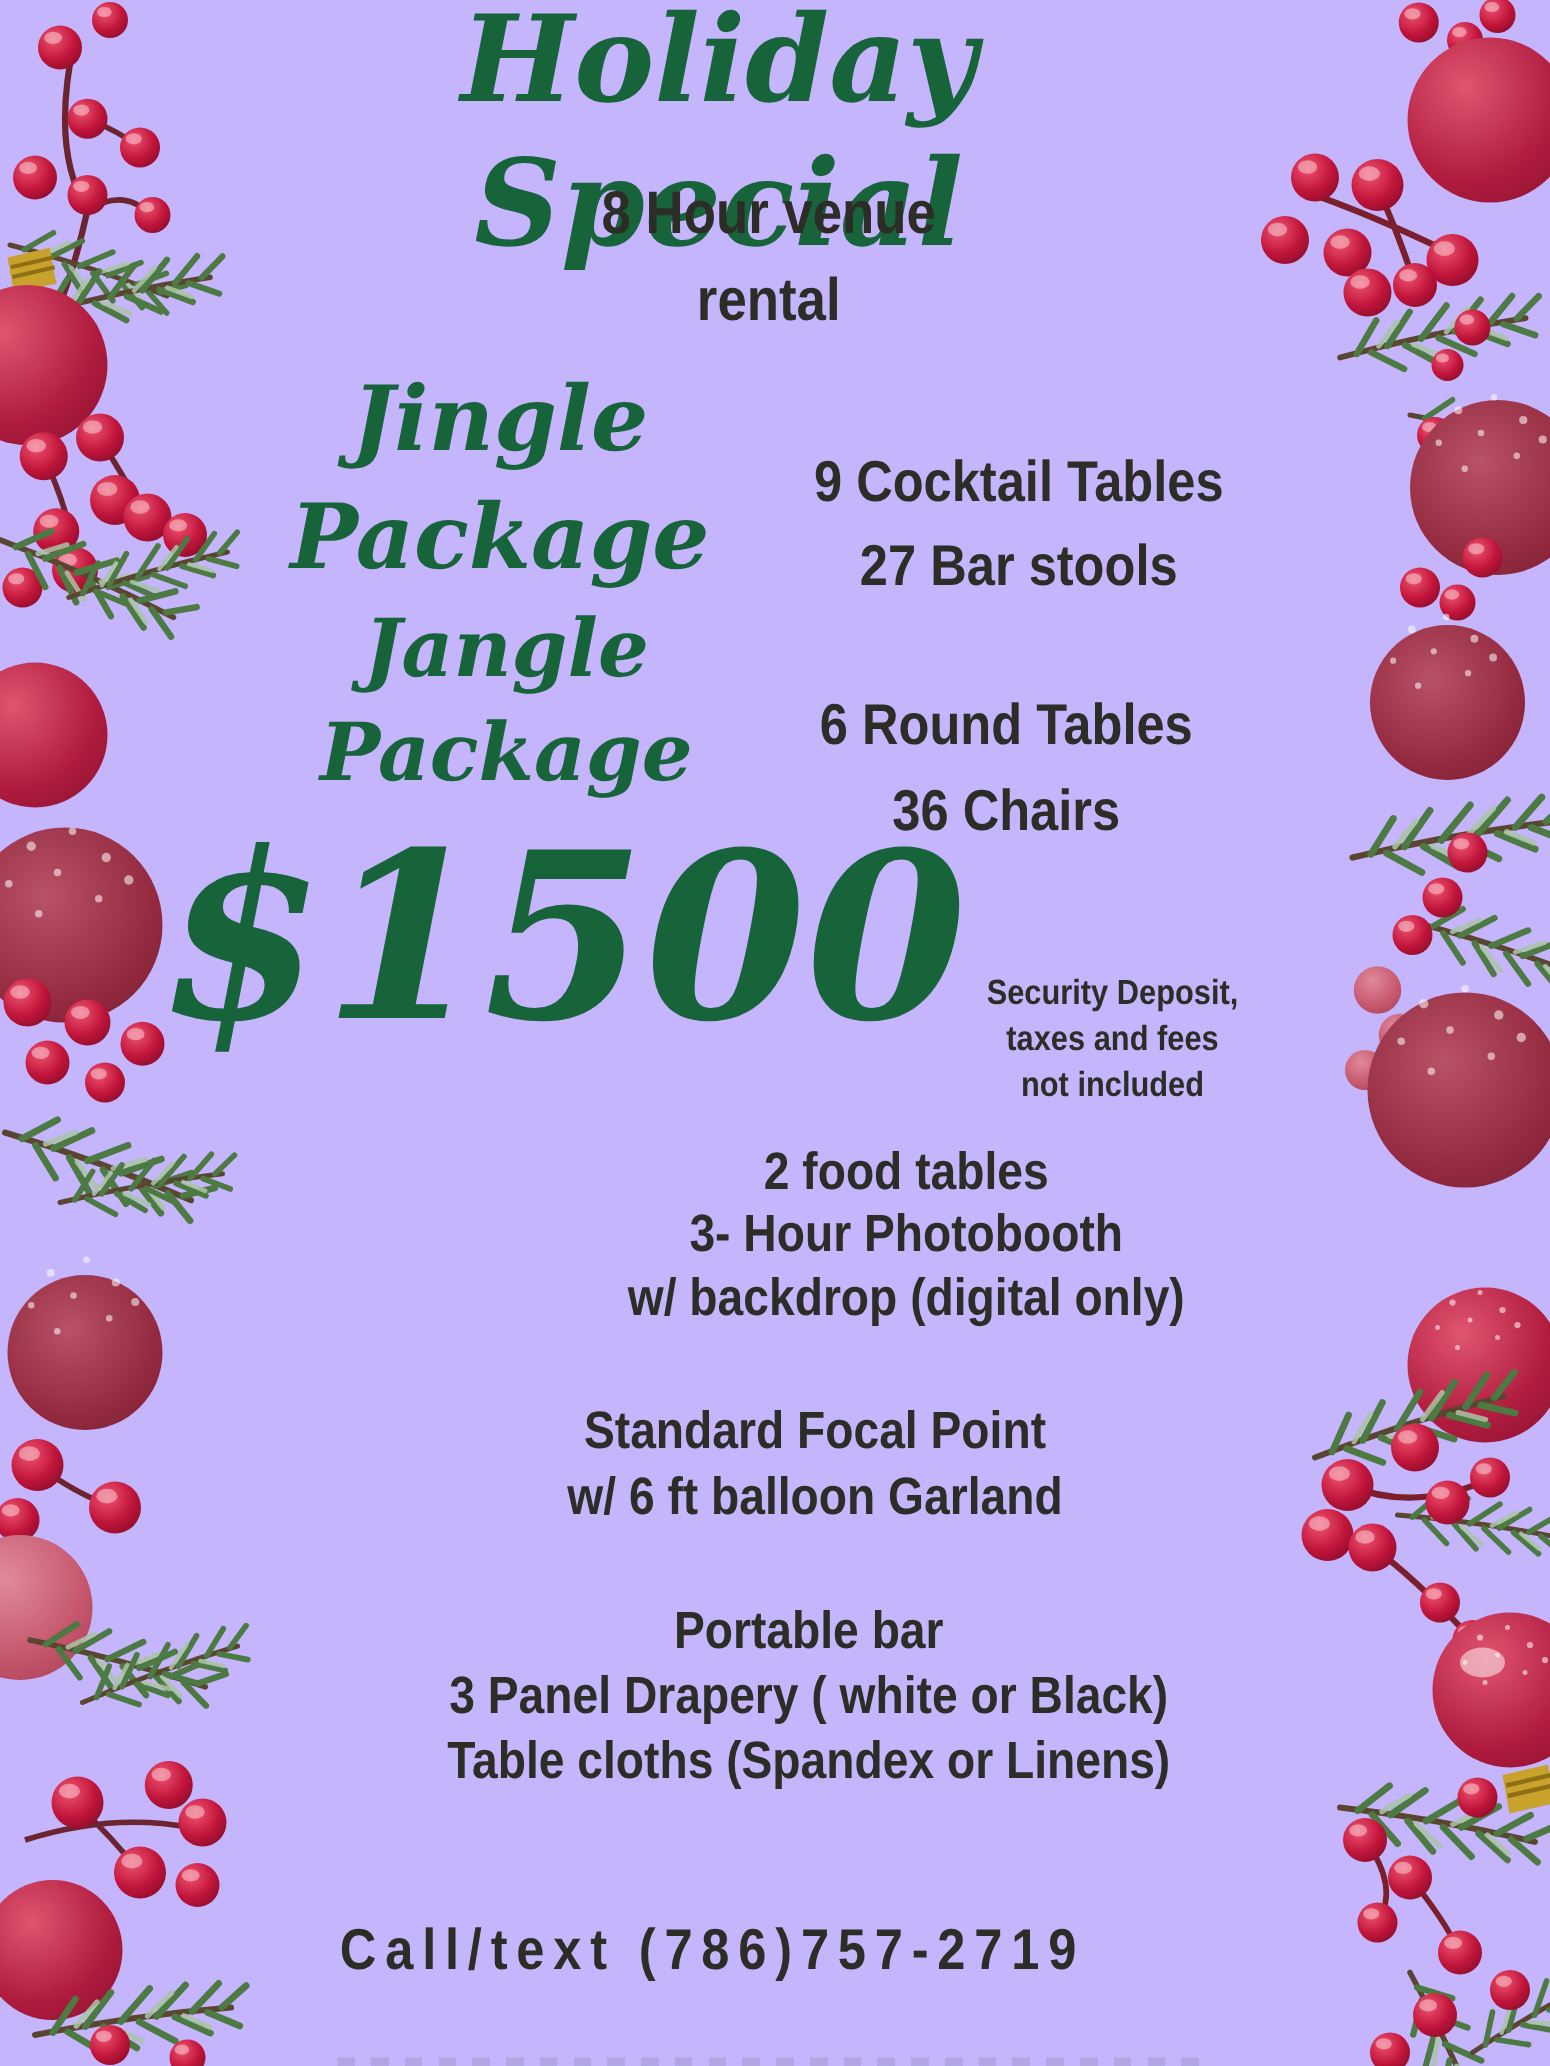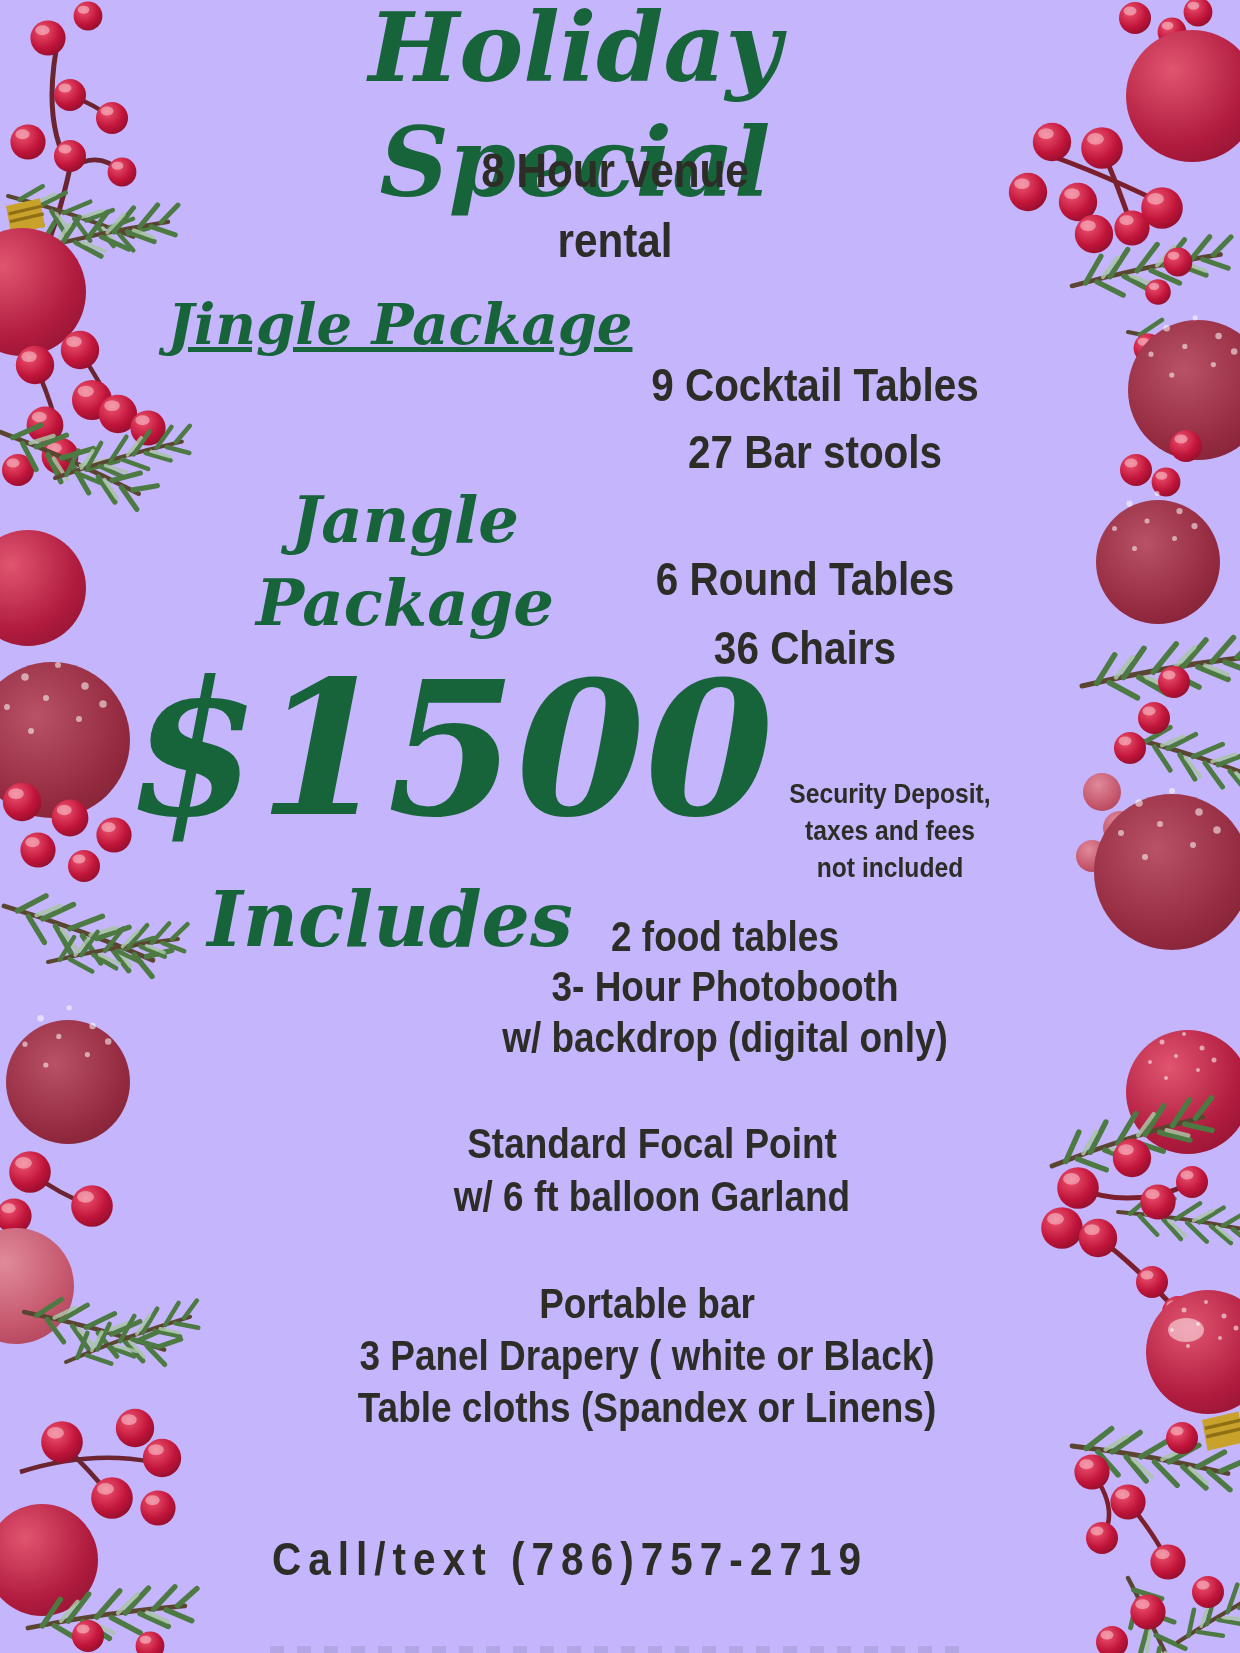--- a/index.html
+++ b/index.html
@@ -7,21 +7,21 @@
          font-family:"Liberation Sans",sans-serif;}
   .deco{position:absolute;top:0;z-index:0;}
   .deco.left{left:0;}
   .deco.right{right:0;}
   .txt{position:absolute;z-index:2;text-align:center;}
   .script{font-family:"DejaVu Serif",serif;font-style:italic;font-weight:700;color:#17633a;}
   .body-text{font-family:"Liberation Sans",sans-serif;font-weight:700;color:#2d2d27;
              transform:scaleX(0.88);transform-origin:center top;}
   .title{left:170px;top:-10px;width:810px;font-size:96px;line-height:1.2;}
   .venue{left:380px;top:136px;width:470px;font-size:48px;line-height:1.45;}
-  .pkg-name-1{left:150px;top:288px;width:500px;font-size:56px;line-height:1.3;text-decoration:underline;}
+  .pkg-name-1{left:150px;top:288px;width:500px;font-size:72px;line-height:1.3;}
   .pkg-items-1{left:600px;top:352px;width:430px;font-size:46px;line-height:1.45;}
   .pkg-name-2{left:145px;top:478px;width:520px;font-size:64px;line-height:1.3;}
   .pkg-items-2{left:590px;top:545px;width:430px;font-size:46px;line-height:1.5;}
   .price{left:110px;top:648px;width:620px;font-size:185px;line-height:1.1;margin-left:20px;}
   .price-note{left:765px;top:775px;width:250px;font-size:28px;line-height:1.33;}
   .includes-label{left:150px;top:872px;width:480px;font-size:76px;line-height:1.25;}
   .inc-1{left:435px;top:912px;width:580px;font-size:42px;line-height:1.2;}
   .inc-2{left:362px;top:1118px;width:580px;font-size:42px;line-height:1.26;}
   .inc-3{left:297px;top:1278px;width:700px;font-size:42px;line-height:1.24;}
   .contact{left:165px;top:1532px;width:810px;font-size:46px;letter-spacing:8px;}
@@ -279,21 +279,20 @@
   </div>
 
   <div class="txt script price">$1500</div>
 
   <div class="txt body-text price-note">
     <div>Security Deposit,</div>
     <div>taxes and fees</div>
     <div>not included</div>
   </div>
 
-  <div class="txt script includes-label">Includes</div>
 
   <div class="txt body-text inc-1">
     <div>2 food tables</div>
     <div>3- Hour Photobooth</div>
     <div>w/ backdrop (digital only)</div>
   </div>
 
   <div class="txt body-text inc-2">
     <div>Standard Focal Point</div>
     <div>w/ 6 ft balloon Garland</div>

